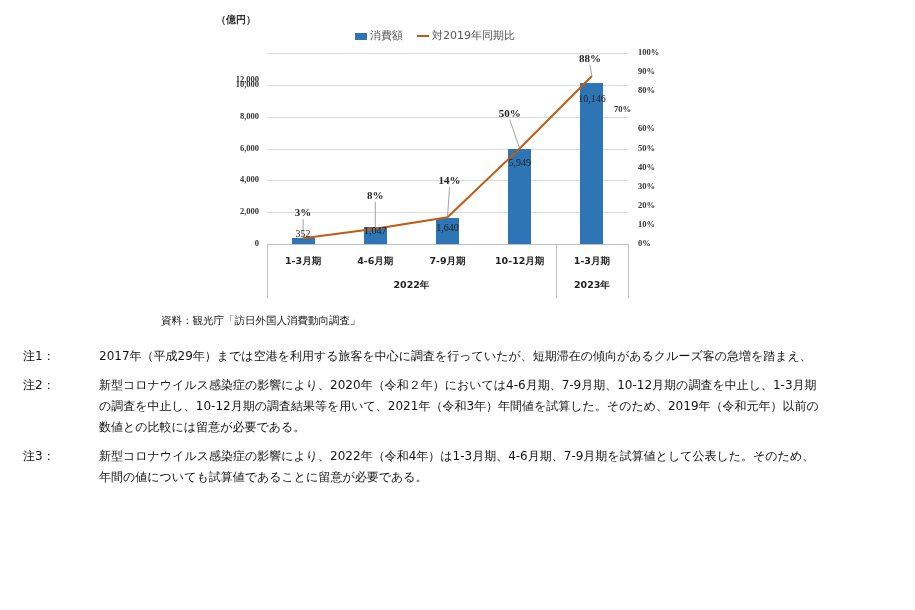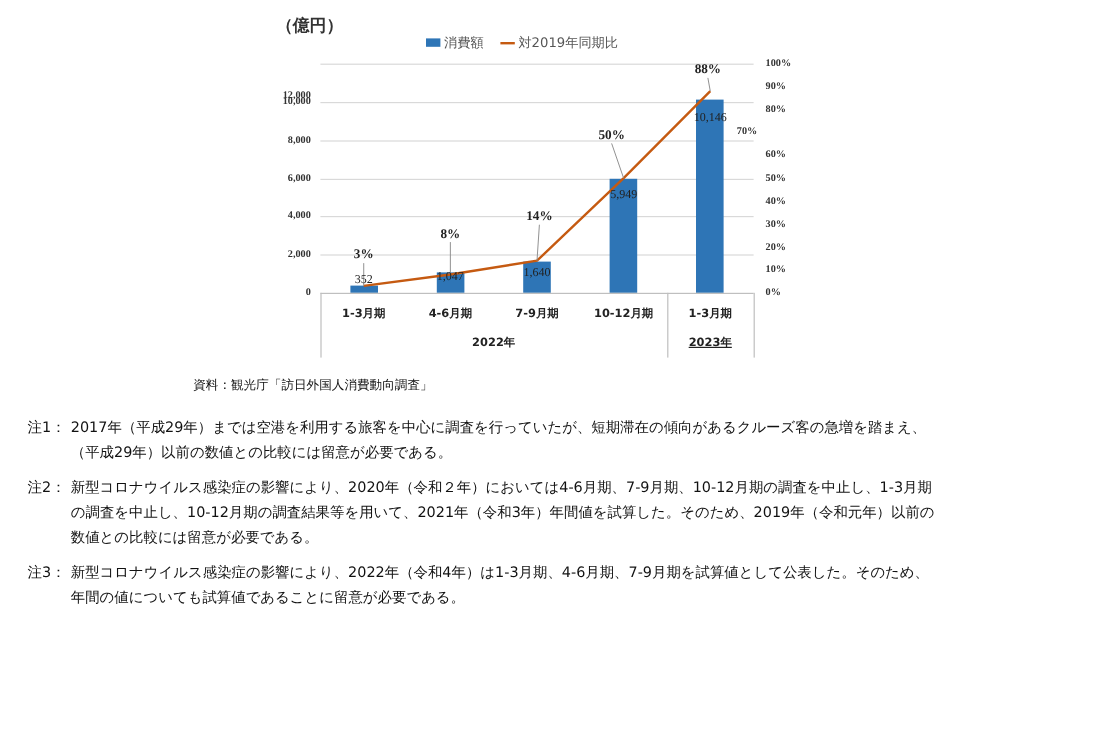--- a/index.html
+++ b/index.html
@@ -1,37 +1,37 @@
 <!DOCTYPE html>
 <html><head>
 <meta charset="utf-8">
 <style>
   html, body { margin: 0; padding: 0; background: #ffffff; }
   body { width: 915px; height: 610px; position: relative; overflow: hidden;
          font-family: "DejaVu Sans", "Liberation Sans", sans-serif; color: #222; }
   .abs { position: absolute; }
-  .unit { left: 230px; top: 13px; font-size: 14px; font-weight: bold; color: #333; }
+  .unit { left: 216px; top: 13px; font-size: 10px; font-weight: bold; color: #333; }
   .legend { left: 355px; top: 28px; font-size: 11px; color: #555; display: flex; align-items: center; gap: 14px; white-space: nowrap; }
   .legend .sw-bar { display: inline-block; width: 12px; height: 7px; background: #2e75b6; margin-right: 3px; vertical-align: middle; }
   .legend .sw-line { display: inline-block; width: 12px; height: 2px; background: #c55a11; margin-right: 3px; vertical-align: middle; }
   .ytick { font-family: "Liberation Serif", "DejaVu Serif", serif; font-size: 8.5px; font-weight: bold; color: #333; }
   .ytick.left { width: 36px; text-align: right; }
   .ytick.right { text-align: left; }
   .grid { height: 1px; background: #d9d9d9; }
   .bar { background: #2e75b6; }
   .vlabel { font-family: "Liberation Serif", "DejaVu Serif", serif; font-size: 10px; color: #222; text-align: center; width: 50px; }
   .plabel { font-family: "Liberation Serif", "DejaVu Serif", serif; font-size: 11px; font-weight: bold; color: #222; text-align: center; width: 40px; }
   .cat { font-size: 9.5px; font-weight: bold; text-align: center; color: #222; }
   .axisline { background: #bfbfbf; }
   .source { left: 161px; top: 314px; font-size: 10.5px; color: #111; }
   .notes { left: 23px; top: 346px; width: 890px; font-size: 12px; color: #111; line-height: 21px; }
   .note { display: flex; margin-bottom: 8px; }
   .note .nlabel { flex: 0 0 36px; white-space: nowrap; }
   .note .nbody { flex: 1; }
-  .note .line { white-space: nowrap; }
+  .note .line { white-space: nowrap; margin-left: 40px; }
 </style>
 </head>
 <body>
 
 <div id="chart">
   <div class="abs unit">（億円）</div>
 
   <div class="abs legend">
     <span><span class="sw-bar"></span><span>消費額</span></span>
     <span><span class="sw-line"></span><span>対2019年同期比</span></span>
@@ -98,32 +98,31 @@
       <div class="abs axisline" style="left: 267px; top: 244px; width: 361px; height: 1px;"></div>
       <div class="abs axisline" style="left: 267px; top: 244px; width: 1px; height: 54px;"></div>
       <div class="abs axisline" style="left: 555.8px; top: 244px; width: 1px; height: 54px;"></div>
       <div class="abs axisline" style="left: 628px; top: 244px; width: 1px; height: 54px;"></div>
       <div class="abs cat" style="left: 268.1px; top: 255px; width: 70px;">1-3月期</div>
       <div class="abs cat" style="left: 340.3px; top: 255px; width: 70px;">4-6月期</div>
       <div class="abs cat" style="left: 412.5px; top: 255px; width: 70px;">7-9月期</div>
       <div class="abs cat" style="left: 484.7px; top: 255px; width: 70px;">10-12月期</div>
       <div class="abs cat" style="left: 556.9px; top: 255px; width: 70px;">1-3月期</div>
       <div class="abs cat" style="left: 267px; top: 279px; width: 288.8px;">2022年</div>
-      <div class="abs cat" style="left: 555.8px; top: 279px; width: 72.2px; text-decoration: underline;">2023年</div>
+      <div class="abs cat" style="left: 555.8px; top: 279px; width: 72.2px;">2023年</div>
     </div>
 </div>
 
 <div class="abs source">資料：観光庁「訪日外国人消費動向調査」</div>
 
 <div class="abs notes">
   <div class="note">
     <div class="nlabel">注1：</div>
     <div class="nbody">
       <div class="line">2017年（平成29年）までは空港を利用する旅客を中心に調査を行っていたが、短期滞在の傾向があるクルーズ客の急増を踏まえ、</div>
-      <div class="line">（平成29年）以前の数値との比較には留意が必要である。</div>
     </div>
   </div>
   <div class="note">
     <div class="nlabel">注2：</div>
     <div class="nbody">
       <div class="line">新型コロナウイルス感染症の影響により、2020年（令和２年）においては4-6月期、7-9月期、10-12月期の調査を中止し、1-3月期</div>
       <div class="line">の調査を中止し、10-12月期の調査結果等を用いて、2021年（令和3年）年間値を試算した。そのため、2019年（令和元年）以前の</div>
       <div class="line">数値との比較には留意が必要である。</div>
     </div>
   </div>

